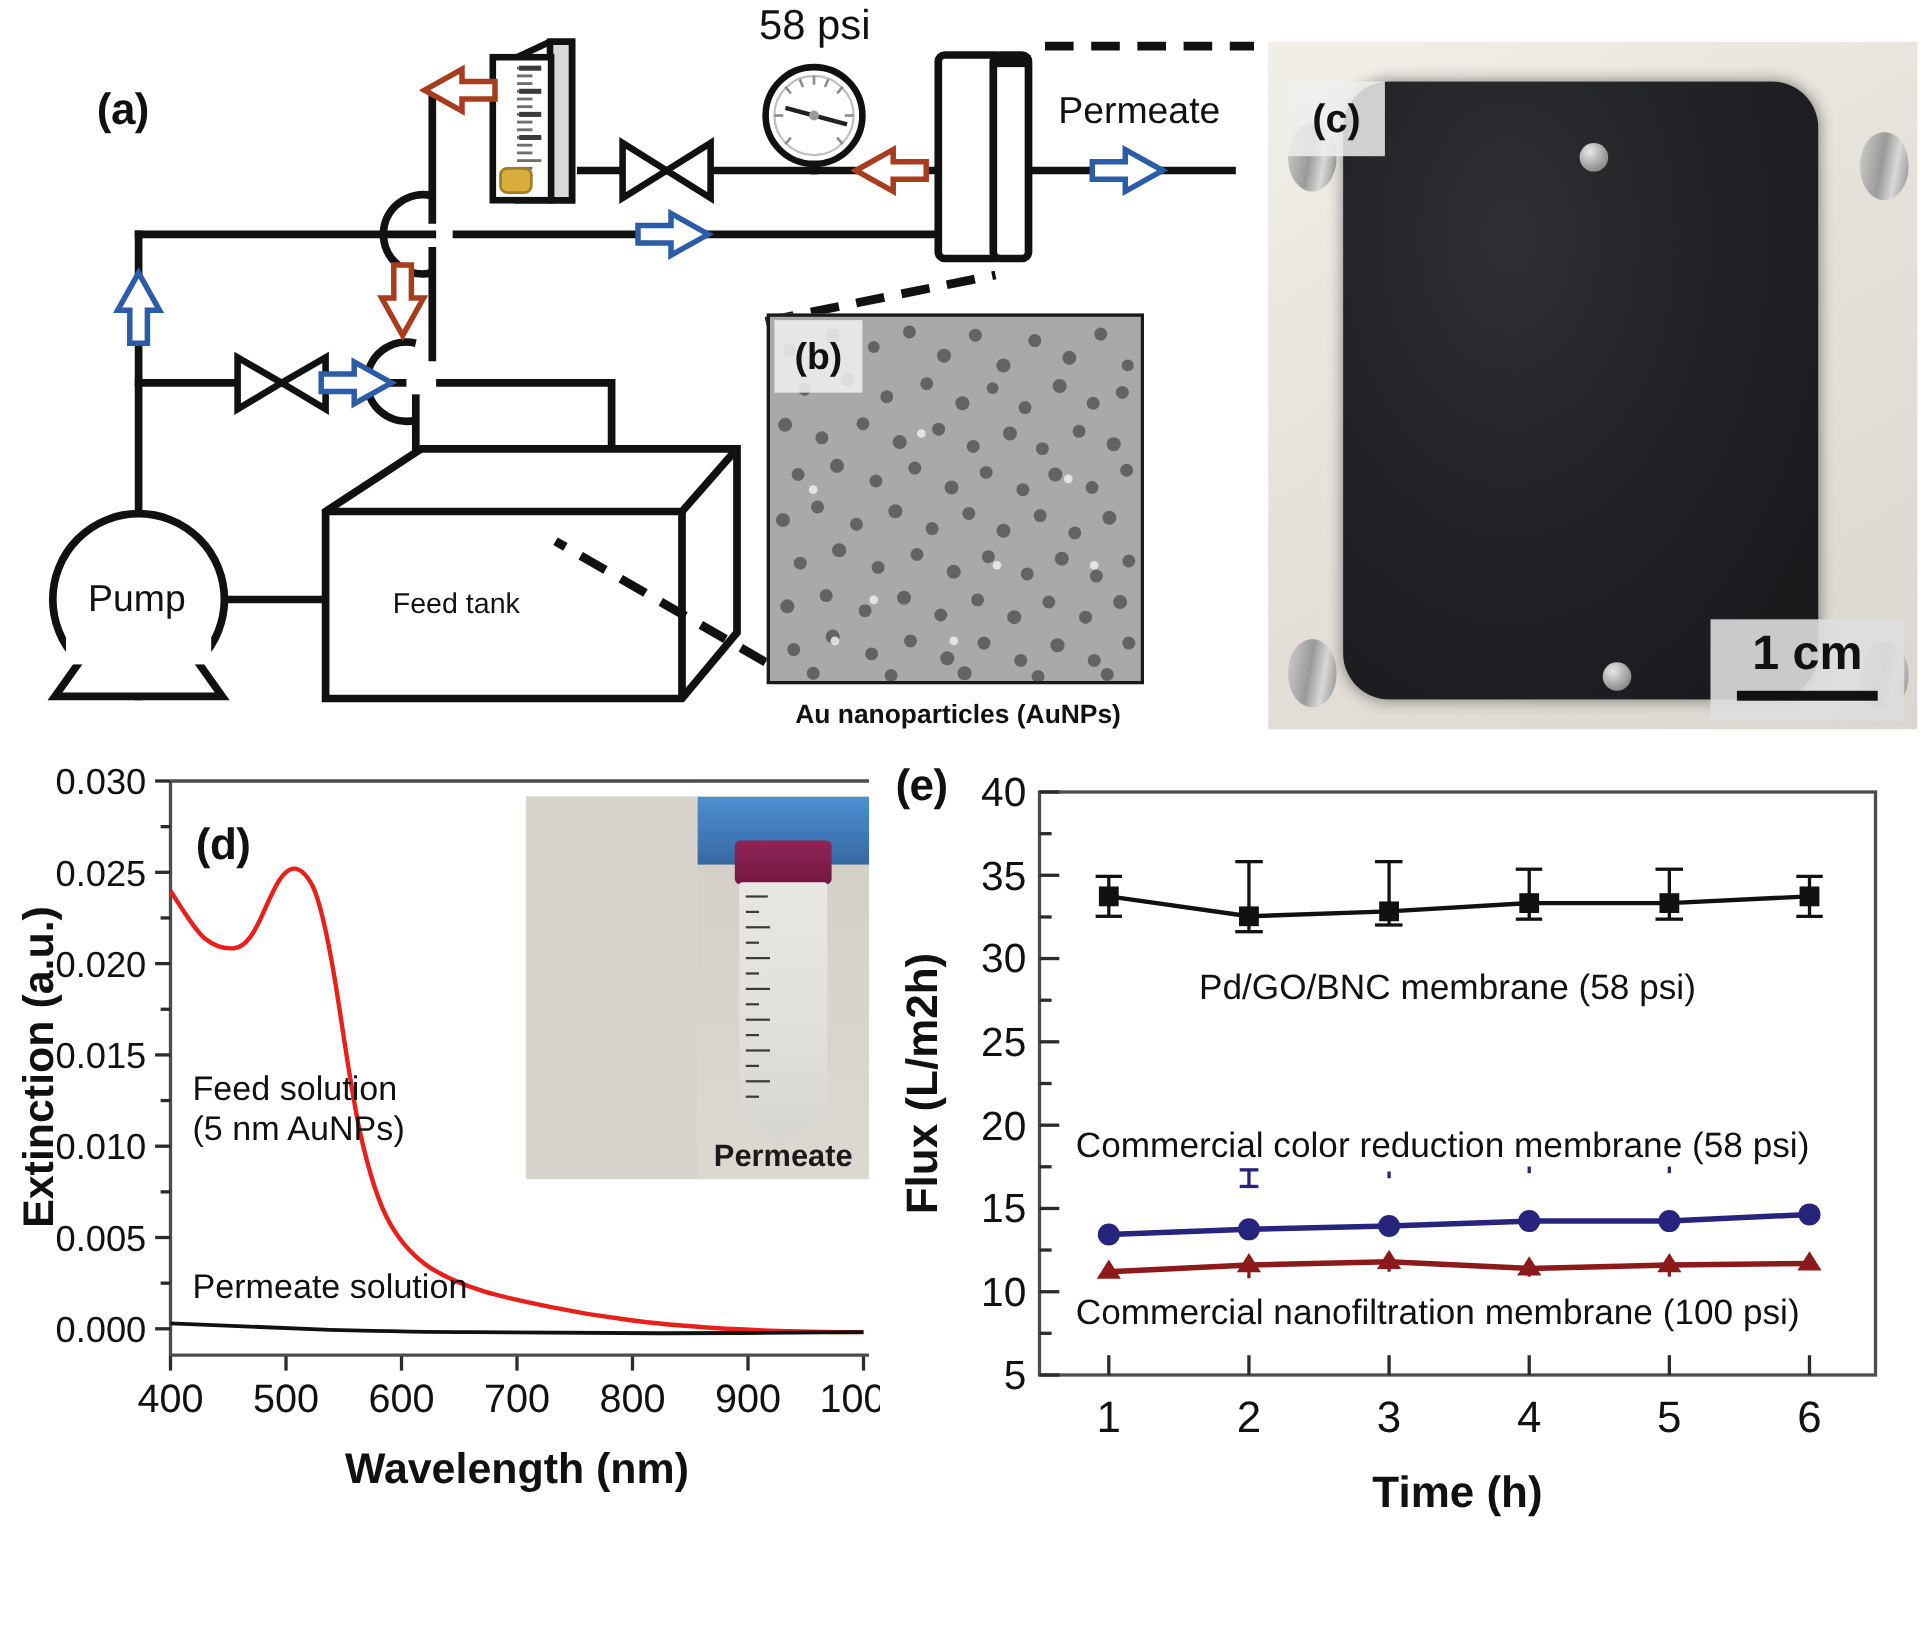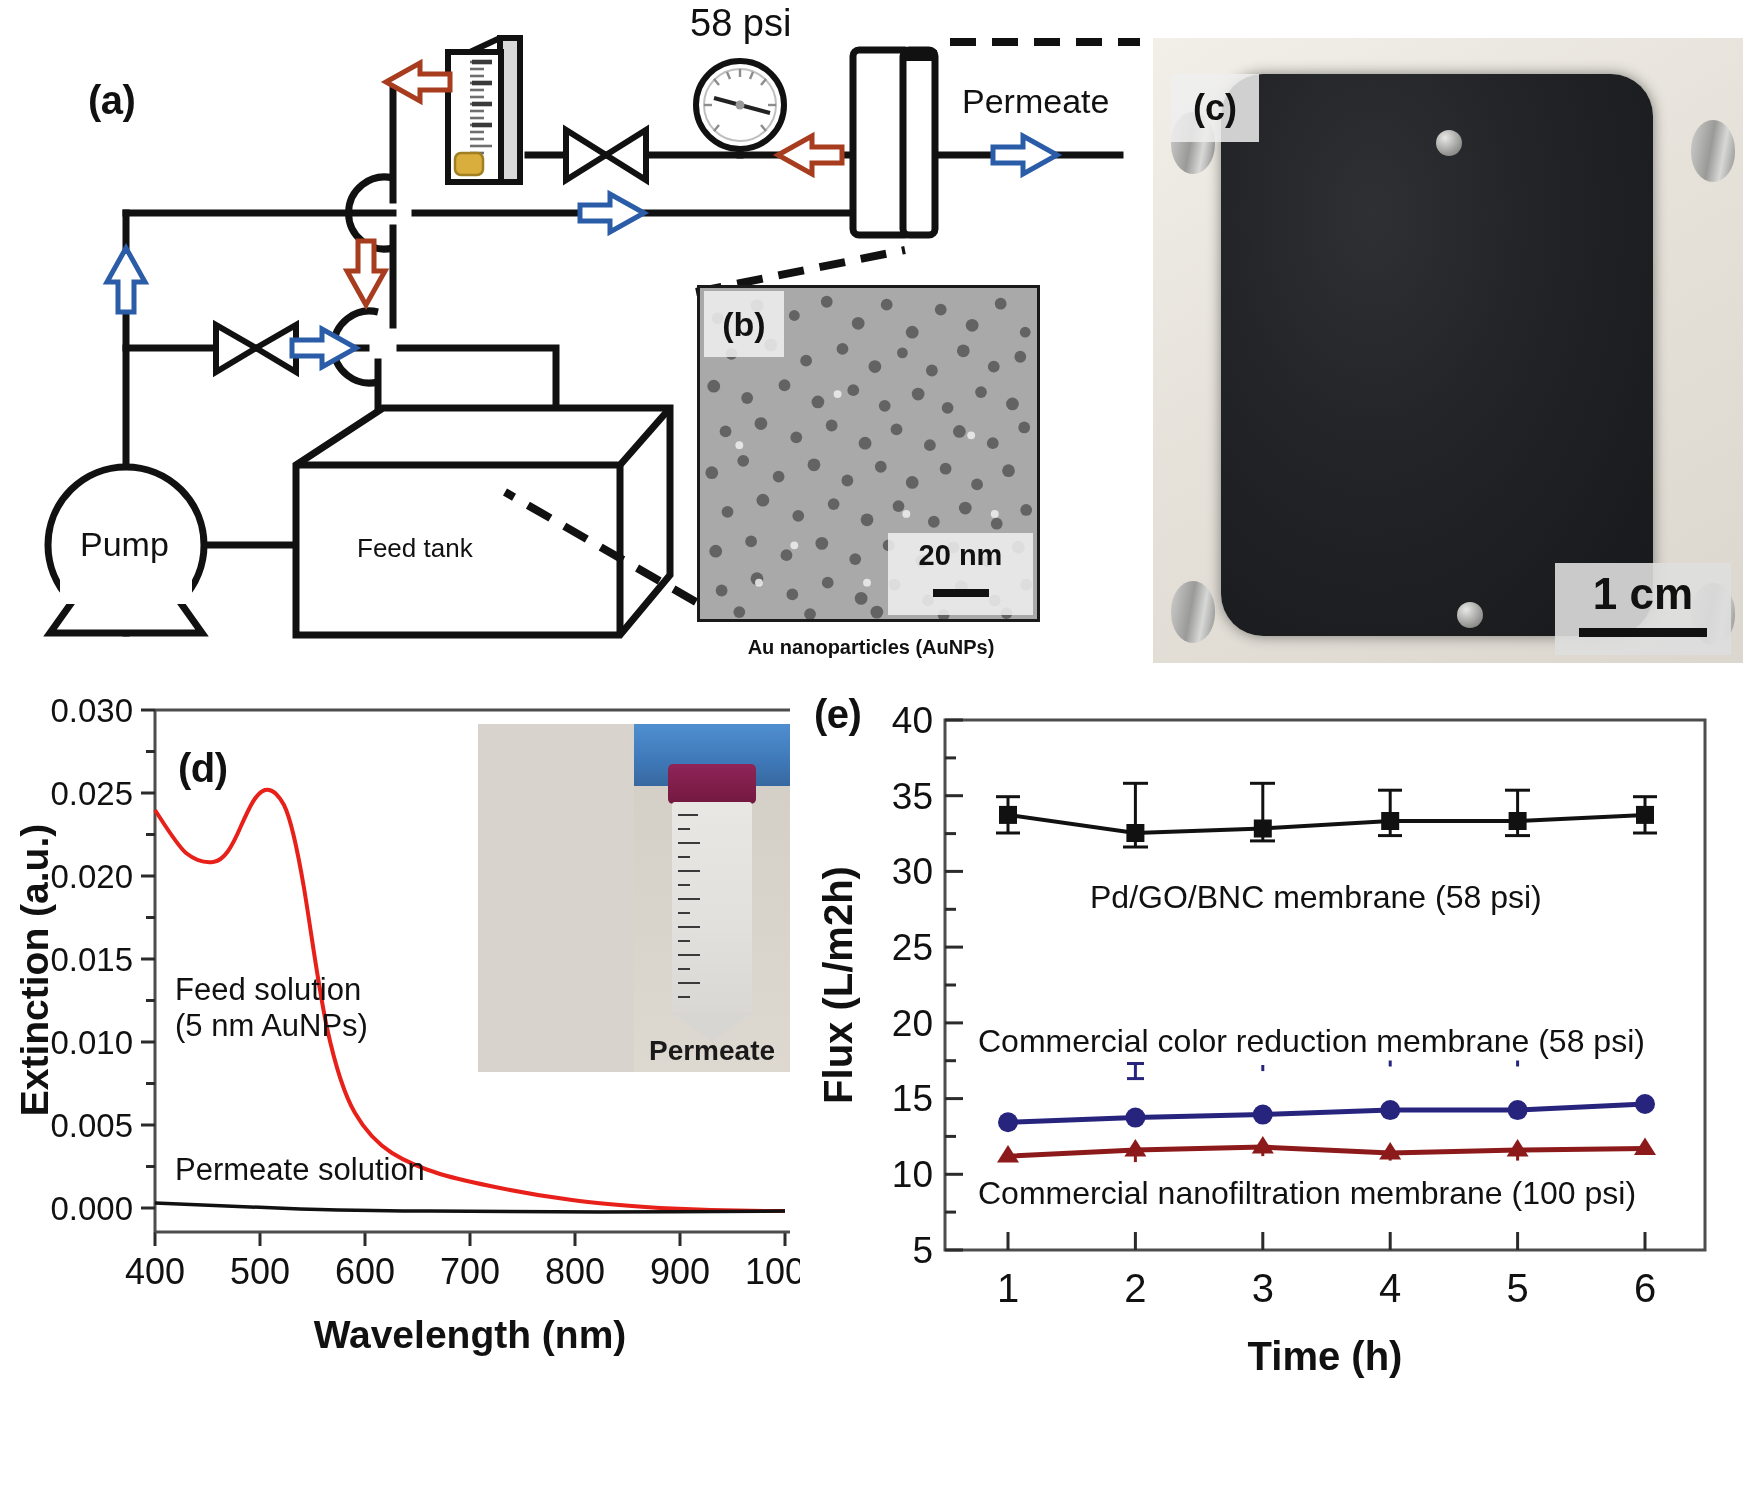--- a/index.html
+++ b/index.html
@@ -57,21 +57,21 @@
     text-align: center; font-size: 29px; font-weight: bold; color: #111;
   }
   #tem-scalebar-line {
     position: absolute; bottom: 18px; left: 50%;
     transform: translateX(-50%);
     width: 56px; height: 8px; background: #111;
   }
   #panel-b-caption {
     position: absolute; left: 636px; top: 636px;
     width: 470px; text-align: center;
-    font-size: 20px; font-weight: bold; color: #111;
+    font-size: 24px; font-weight: bold; color: #111;
   }
 
   
   #panel-c {
     position: absolute;
     left: 1153px; top: 38px;
     width: 590px; height: 625px;
     background: #e9e6e0;
     overflow: hidden;
   }
@@ -433,24 +433,20 @@
           <circle cx="140" cy="108" r="4"></circle>
           <circle cx="210" cy="230" r="4"></circle>
         <circle cx="96" cy="262" r="4"></circle>
           <circle cx="276" cy="150" r="4"></circle>
           <circle cx="170" cy="300" r="4"></circle>
         <circle cx="60" cy="300" r="4"></circle>
           <circle cx="300" cy="230" r="4"></circle>
       </g>
     </svg>
     <div class="tem-tag" id="tem-b-label">(b)</div>
-    <div class="tem-tag" id="tem-scalebar-box">
-      <div id="tem-scalebar-text">20 nm</div>
-      <div id="tem-scalebar-line"></div>
-    </div>
   </div>
   <div id="panel-b-caption">Au nanoparticles (AuNPs)</div>
 
   <div id="panel-c">
     <div id="panel-c-plate"></div>
     <div class="screw" id="screw-tl"></div>
     <div class="screw" id="screw-tr"></div>
     <div class="screw" id="screw-bl"></div>
     <div class="screw" id="screw-br"></div>
     <div id="panel-c-membrane">

